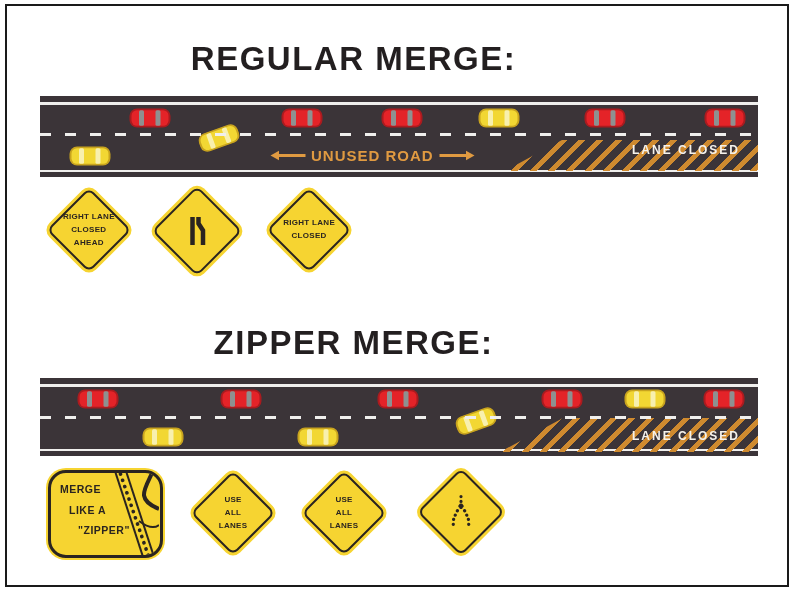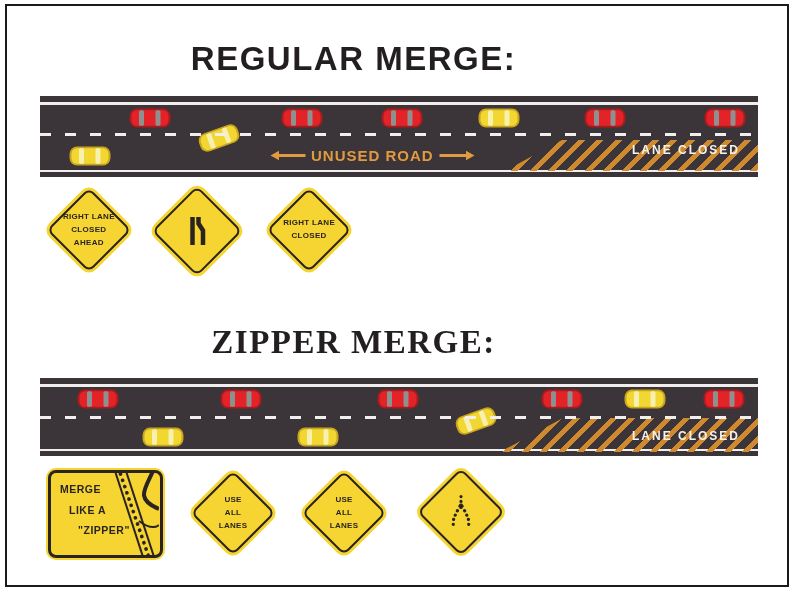--- a/index.html
+++ b/index.html
@@ -11,21 +11,21 @@
   *{margin:0;padding:0;box-sizing:border-box;}
   html,body{width:800px;height:604px;background:var(--background);
     font-family:"Liberation Sans", sans-serif; overflow:hidden; position:relative;}
   .frame{position:absolute;left:5px;top:4px;width:784px;height:583px;
     border:2px solid var(--frame-border);background:var(--background);}
   .stage{position:absolute;left:0;top:0;width:800px;height:604px;}
 
   .big-title{position:absolute;left:0;width:707px;text-align:center;
     font-size:33px;font-weight:700;letter-spacing:1.5px;color:var(--title-text);}
   .title-regular{top:40px;}
-  .title-zipper{top:324px;font-family:Liberation Serif, serif;}
+  .title-zipper{top:324px;}
 
   .road{position:absolute;left:40px;width:718px;background:var(--road-asphalt);overflow:hidden;}
   .road-1{top:96px;height:81px;}
   .road-2{top:378px;height:78px;}
   .edge-line{position:absolute;left:0;right:0;height:2.5px;background:var(--road-line);}
   .edge-top{top:6px;}
   .edge-bottom{bottom:5px;}
   .center-dash{position:absolute;left:0;right:0;height:3px;z-index:3;
     background:repeating-linear-gradient(90deg,var(--road-line) 0 11px,transparent 11px 25px);}
   .road-1 .center-dash{top:37px;}
@@ -61,21 +61,21 @@
   .diamond-inner{transform:rotate(-45deg);text-align:center;white-space:nowrap;
     font-size:8px;font-weight:700;line-height:1.6;letter-spacing:0.3px;color:var(--sign-text);}
   .sign-r1-1{left:59px;top:200px;}
   .sign-r1-2{left:165px;top:199px;}
   .sign-r1-3{left:279px;top:200px;}
   .sign-r2-2{left:203px;top:483px;}
   .sign-r2-3{left:314px;top:483px;}
   .sign-r2-4{left:430px;top:481px;}
 
   .rect-sign{position:absolute;left:48px;top:470px;width:115px;height:88px;
-    background:var(--sign-yellow);border:3px solid var(--sign-border);border-radius:8px;
+    background:var(--sign-yellow);border:3px solid var(--sign-border);border-radius:18px;
     box-shadow:0 0 0 2px var(--sign-yellow);overflow:hidden;}
   .rect-sign-text{position:absolute;left:9px;top:11px;font-size:10.5px;font-weight:700;
     color:var(--sign-text);letter-spacing:0.5px;line-height:1;}
   .rect-sign-text .l1{margin-left:0;}
   .rect-sign-text .l2{margin-left:9px;margin-top:10px;}
   .rect-sign-text .l3{margin-left:18px;margin-top:10px;}
   .zipper-graphic{position:absolute;right:1px;top:0;color:var(--sign-border);}
   .symbol-svg{display:block;color:var(--sign-border);}
 </style>
 </head>

